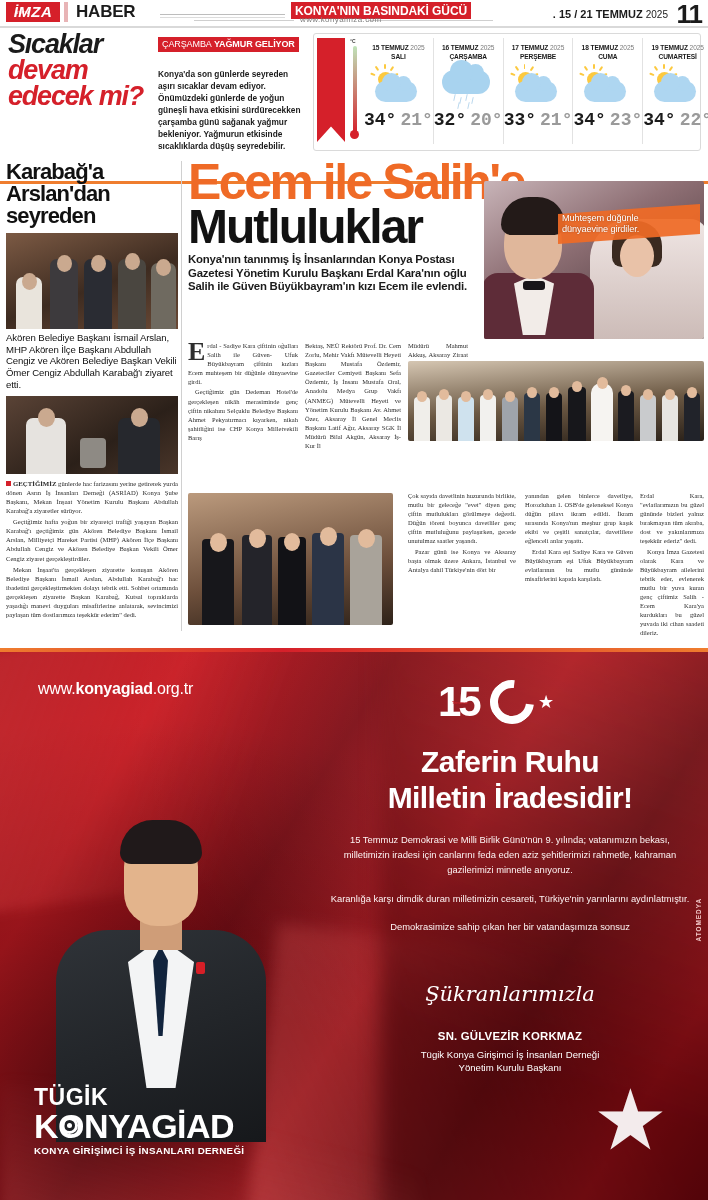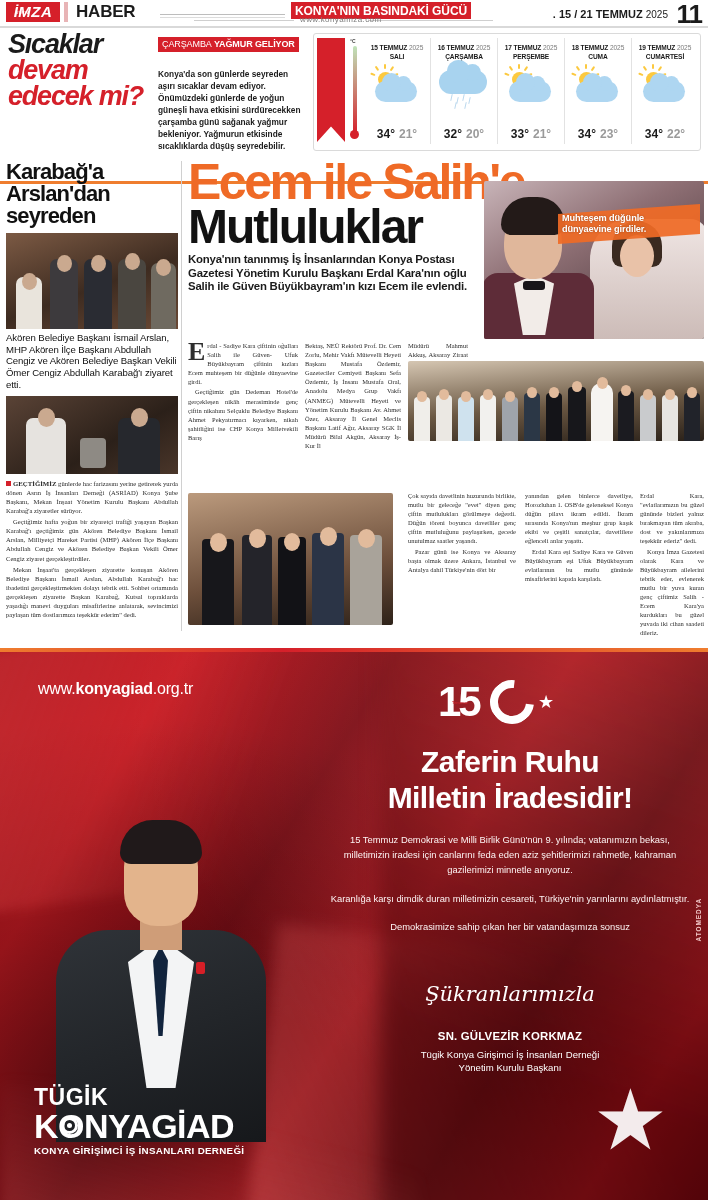--- a/index.html
+++ b/index.html
@@ -83,21 +83,21 @@
   .wicon { height:46px; margin-top:4px; position:relative; }
   .sun { position:absolute; left:14px; top:8px; width:15px; height:15px; background:#fcc93f; border-radius:50%; }
   .ray { position:absolute; background:#fcc93f; width:1.6px; height:5px; border-radius:1px; }
   .cloud { position:absolute; left:11px; top:17px; width:42px; height:21px; background:#aed6f1; border-radius:11px; }
   .cloud:after { content:""; position:absolute; left:7px; top:-8px; width:19px; height:19px; background:#aed6f1; border-radius:50%; }
   .cloud:before { content:""; position:absolute; left:21px; top:-5px; width:15px; height:15px; background:#aed6f1; border-radius:50%; }
   .cloud-big { position:absolute; left:8px; top:6px; width:48px; height:24px; background:#a8d3ef; border-radius:13px; }
   .cloud-big:after { content:""; position:absolute; left:8px; top:-10px; width:23px; height:23px; background:#a8d3ef; border-radius:50%; }
   .cloud-big:before { content:""; position:absolute; left:25px; top:-6px; width:17px; height:17px; background:#a8d3ef; border-radius:50%; }
   .rain { position:absolute; width:1.4px; height:7px; background:#bcd9ee; border-radius:1px; transform:rotate(12deg); }
-  .wtemps { margin-top:17px; font-size:12px; font-weight:900; color:#1b1b1b; }
+  .wtemps { margin-top:0; font-size:18px; font-weight:900; color:#1b1b1b;font-family:Liberation Mono, monospace; }
   .wtemps .lo { color:#9a9a9a; margin-left:4px; }
 
   .orange-rule { position:absolute; left:0; top:154px; width:708px; height:3px; background:#ef7d2e; }
 
   
   .body-area { position:relative; width:708px; height:490px; }
 
   
   .leftcol { position:absolute; left:6px; top:4px; width:172px; }
   .lc-head { font-size:22px; font-weight:900; line-height:1.0; color:#111; letter-spacing:-0.9px; }
@@ -129,21 +129,21 @@
   .groom-photo .gface { position:absolute; left:20px; top:26px; width:58px; height:72px; background:#e0b79b; border-radius:50% 50% 45% 45%; }
   .groom-photo .ghair { position:absolute; left:17px; top:16px; width:64px; height:38px; background:#231a18; border-radius:32px 32px 12px 12px; }
   .groom-photo .gsuit { position:absolute; left:-2px; top:92px; width:112px; height:70px; background:#5e2c38; border-radius:16px 16px 0 0;}
   .groom-photo .gshirt{ position:absolute; left:30px; top:94px; width:40px; height:60px; background:#f2ece8; clip-path:polygon(50% 0,100% 14%,78% 100%,22% 100%,0 14%);}
   .groom-photo .gbow  { position:absolute; left:39px; top:100px; width:22px; height:9px; background:#19161a; border-radius:3px;}
   .groom-photo .bride { position:absolute; right:-4px; top:38px; width:118px; height:124px; background:linear-gradient(180deg,#f0e6e4,#cbbab6); border-radius:40px 18px 0 0;}
   .groom-photo .bhair { position:absolute; right:42px; top:40px; width:50px; height:46px; background:#3a2a20; border-radius:26px 26px 10px 10px;}
   .groom-photo .bface { position:absolute; right:50px; top:54px; width:34px; height:42px; background:#e9c2a8; border-radius:50%;}
   .hl-banner {
     position:absolute; right:10px; top:54px; width:132px;
-    font-size:9.2px; font-weight:700; color:#fff; line-height:1.16;
+    font-size:9.2px; font-weight:400; color:#fff; line-height:1.16;
     text-shadow:0 0 2px rgba(0,0,0,.35); letter-spacing:-0.1px;
   }
   .hl-banner-bg { position:absolute; right:4px; top:50px; width:142px; height:30px; background:rgba(239,106,38,.93); transform:skewY(-4deg);}
 
   .art-cols { position:relative; margin-top:2px; height:300px; }
   .col { position:absolute; top:0; font-family:"Liberation Serif", serif;
          font-size:6.5px; line-height:1.4; color:#2e2e2e; text-align:justify; }
   .col p { text-indent:7px; margin-bottom:1px; }
   .col p.first { text-indent:0; }
   .dropcap::first-letter { float:left; font-size:26px; line-height:0.82; font-weight:700; padding-right:2px; }

